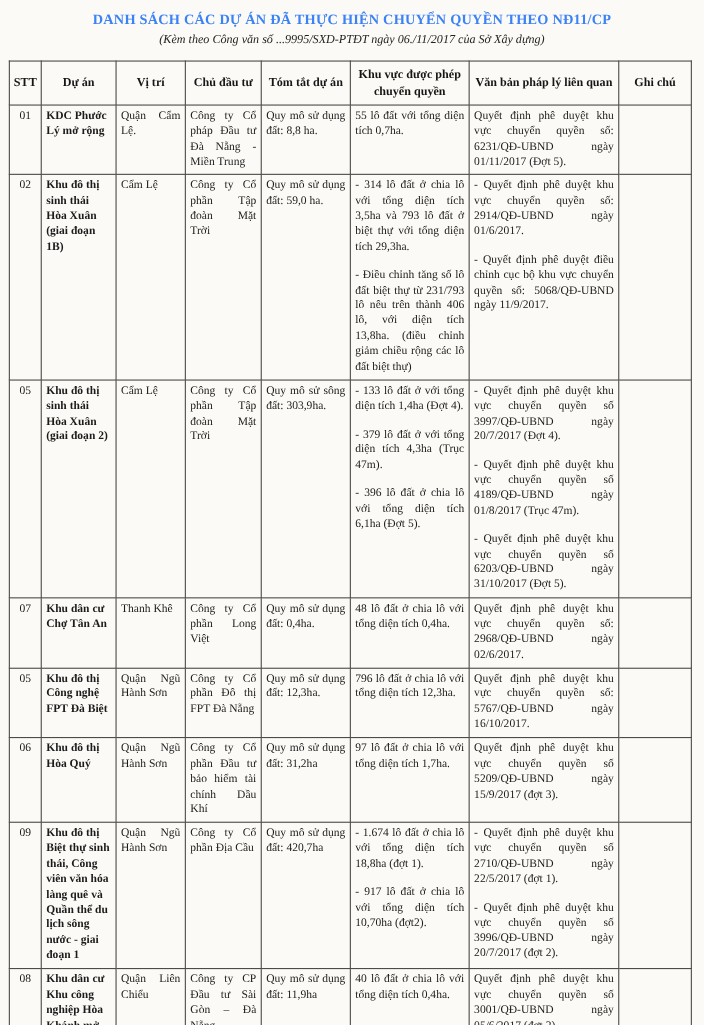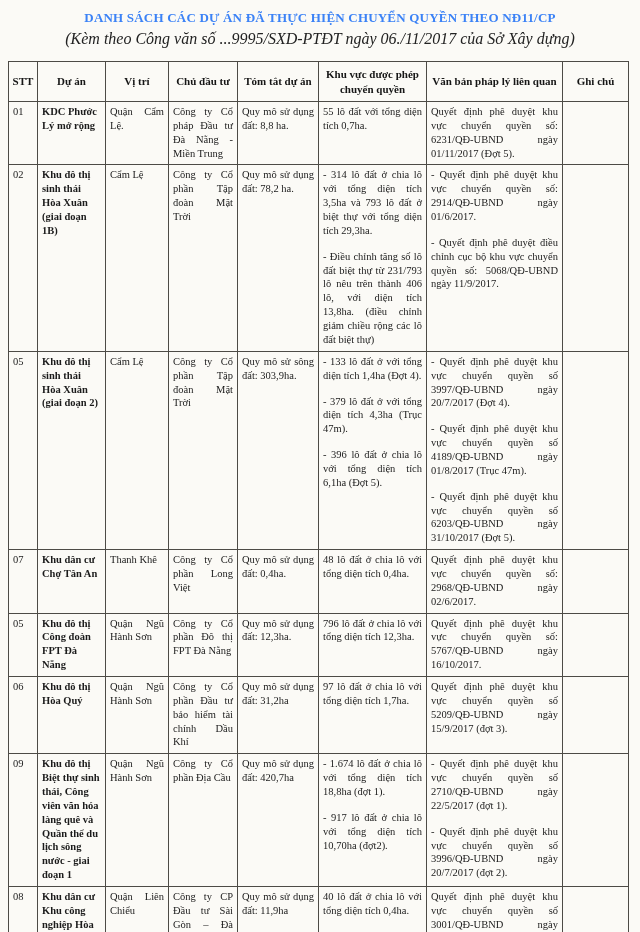--- a/index.html
+++ b/index.html
@@ -22,21 +22,21 @@
     text-align: center;
     font-weight: bold;
     font-size: 13px;
     letter-spacing: 0.2px;
     margin: 4px 10px 4px 10px;
     color: #3b82f6;
   }
   .subtitle {
     text-align: center;
     font-style: italic;
-    font-size: 16px;
+    font-size: 11px;
     margin: 0 0 13px 0;
     color: #222;
   }
   table.doc-table {
     width: 620px;
     border-collapse: collapse;
     table-layout: fixed;
   }
   .doc-table th, .doc-table td {
     border: 1px solid #4d4b46;
@@ -54,21 +54,21 @@
     font-size: 11px;
     padding: 5px 2px;
     color: #161616;
   }
   .doc-table td p {
     margin: 0 0 12px 0;
   }
   .doc-table td p:last-child {
     margin-bottom: 0;
   }
-  td.c-stt   { text-align: left; }
+  td.c-stt   { text-align: center; }
   td.c-duan  { font-weight: bold; text-align: left; font-family: Liberation Serif, serif; }
   td.c-vitri, td.c-chudautu, td.c-tomtat, td.c-khuvuc, td.c-vanban {
     text-align: justify;
     text-justify: inter-word;
   }
   td.c-ghichu { }
 </style>
 </head>
 <body>
 
@@ -112,21 +112,21 @@
           <td class="c-vanban">
             <p>Quyết định phê duyệt khu vực chuyển quyền số: 6231/QĐ-UBND ngày 01/11/2017 (Đợt 5).</p>
           </td>
           <td class="c-ghichu"></td>
         </tr>
         <tr>
           <td class="c-stt">02</td>
           <td class="c-duan">Khu đô thị sinh thái Hòa Xuân (giai đoạn 1B)</td>
           <td class="c-vitri">Cẩm Lệ</td>
           <td class="c-chudautu">Công ty Cổ phần Tập đoàn Mặt Trời</td>
-          <td class="c-tomtat">Quy mô sử dụng đất: 78,2 ha.</td>
+          <td class="c-tomtat">Quy mô sử dụng đất: 59,0 ha.</td>
           <td class="c-khuvuc">
             <p>- 314 lô đất ở chia lô với tổng diện tích 3,5ha và 793 lô đất ở biệt thự với tổng diện tích 29,3ha.</p>
             <p>- Điều chỉnh tăng số lô đất biệt thự từ 231/793 lô nêu trên thành 406 lô, với diện tích 13,8ha. (điều chỉnh giảm chiều rộng các lô đất biệt thự)</p>
           </td>
           <td class="c-vanban">
             <p>- Quyết định phê duyệt khu vực chuyển quyền số: 2914/QĐ-UBND ngày 01/6/2017.</p>
             <p>- Quyết định phê duyệt điều chỉnh cục bộ khu vực chuyển quyền số: 5068/QĐ-UBND ngày 11/9/2017.</p>
           </td>
           <td class="c-ghichu"></td>
         </tr>
@@ -157,21 +157,21 @@
           <td class="c-khuvuc">
             <p>48 lô đất ở chia lô với tổng diện tích 0,4ha.</p>
           </td>
           <td class="c-vanban">
             <p>Quyết định phê duyệt khu vực chuyển quyền số: 2968/QĐ-UBND ngày 02/6/2017.</p>
           </td>
           <td class="c-ghichu"></td>
         </tr>
         <tr>
           <td class="c-stt">05</td>
-          <td class="c-duan">Khu đô thị Công đoàn FPT Đà Nẵng</td>
+          <td class="c-duan">Khu đô thị Công nghệ FPT Đà Biệt</td>
           <td class="c-vitri">Quận Ngũ Hành Sơn</td>
           <td class="c-chudautu">Công ty Cổ phần Đô thị FPT Đà Nẵng</td>
           <td class="c-tomtat">Quy mô sử dụng đất: 12,3ha.</td>
           <td class="c-khuvuc">
             <p>796 lô đất ở chia lô với tổng diện tích 12,3ha.</p>
           </td>
           <td class="c-vanban">
             <p>Quyết định phê duyệt khu vực chuyển quyền số: 5767/QĐ-UBND ngày 16/10/2017.</p>
           </td>
           <td class="c-ghichu"></td>

